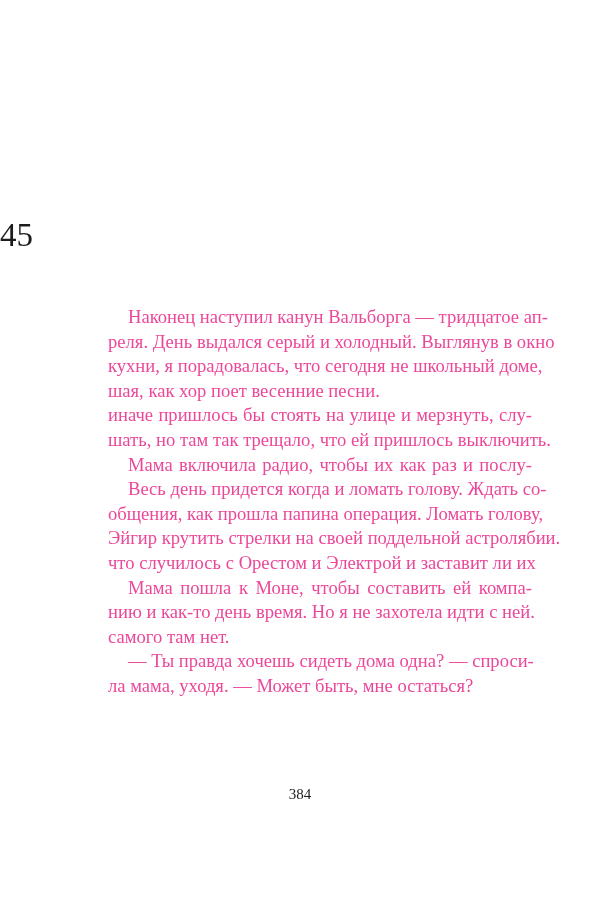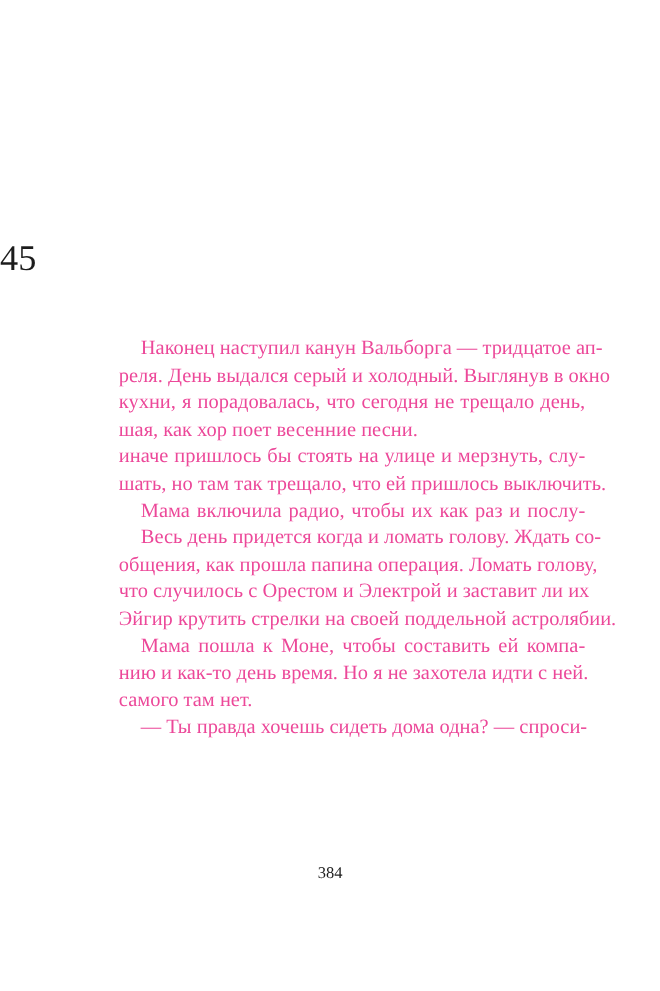--- a/index.html
+++ b/index.html
@@ -59,28 +59,29 @@
     }
   </style>
 </head>
 <body>
 
 <div class="chapter-number">45</div>
 
 <div class="text-block">
   <span class="line indent">Наконец наступил канун Вальборга — тридцатое ап-</span>
   <span class="line">реля. День выдался серый и холодный. Выглянув в окно</span>
-  <span class="line">кухни, я порадовалась, что сегодня не трещало день,</span>
+  <span class="line">кухни, я порадовалась, что сегодня не школьный доме,</span>
   <span class="line last">шая, как хор поет весенние песни.</span>
   <span class="line">иначе пришлось бы стоять на улице и мерзнуть, слу-</span>
   <span class="line last">шать, но там так трещало, что ей пришлось выключить.</span>
   <span class="line indent">Мама включила радио, чтобы их как раз и послу-</span>
   <span class="line indent">Весь день придется когда и ломать голову. Ждать со-</span>
   <span class="line">общения, как прошла папина операция. Ломать голову,</span>
+  <span class="line last">Эйгир крутить стрелки на своей поддельной астролябии.</span>
   <span class="line">что случилось с Орестом и Электрой и заставит ли их</span>
-  <span class="line last">Эйгир крутить стрелки на своей поддельной астролябии.</span>
   <span class="line indent">Мама пошла к Моне, чтобы составить ей компа-</span>
   <span class="line">нию и как-то день время. Но я не захотела идти с ней.</span>
   <span class="line last">самого там нет.</span>
   <span class="line indent">— Ты правда хочешь сидеть дома одна? — спроси-</span>
+  <span class="line last">ла мама, уходя. — Может быть, мне остаться?</span>
 </div>
 
 <div class="page-number">384</div>
 
 </body></html>

